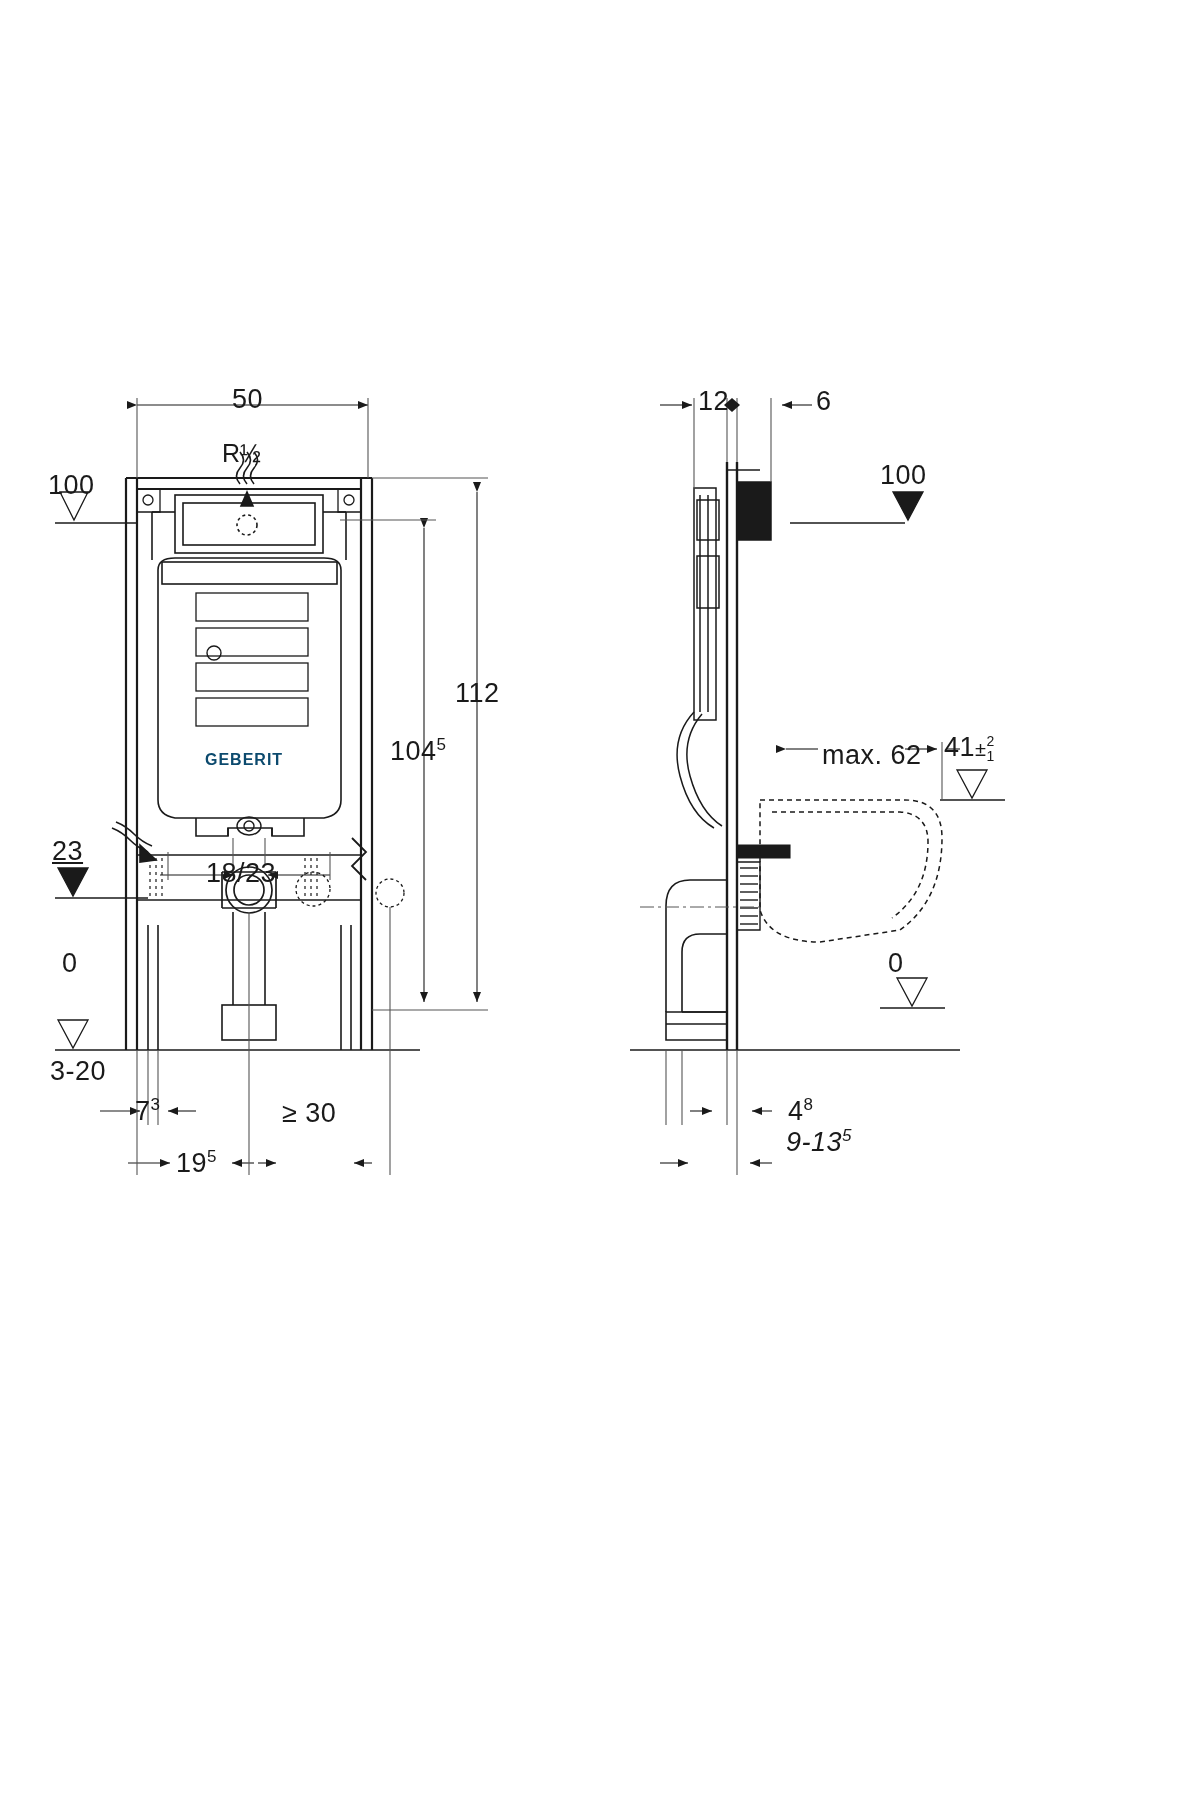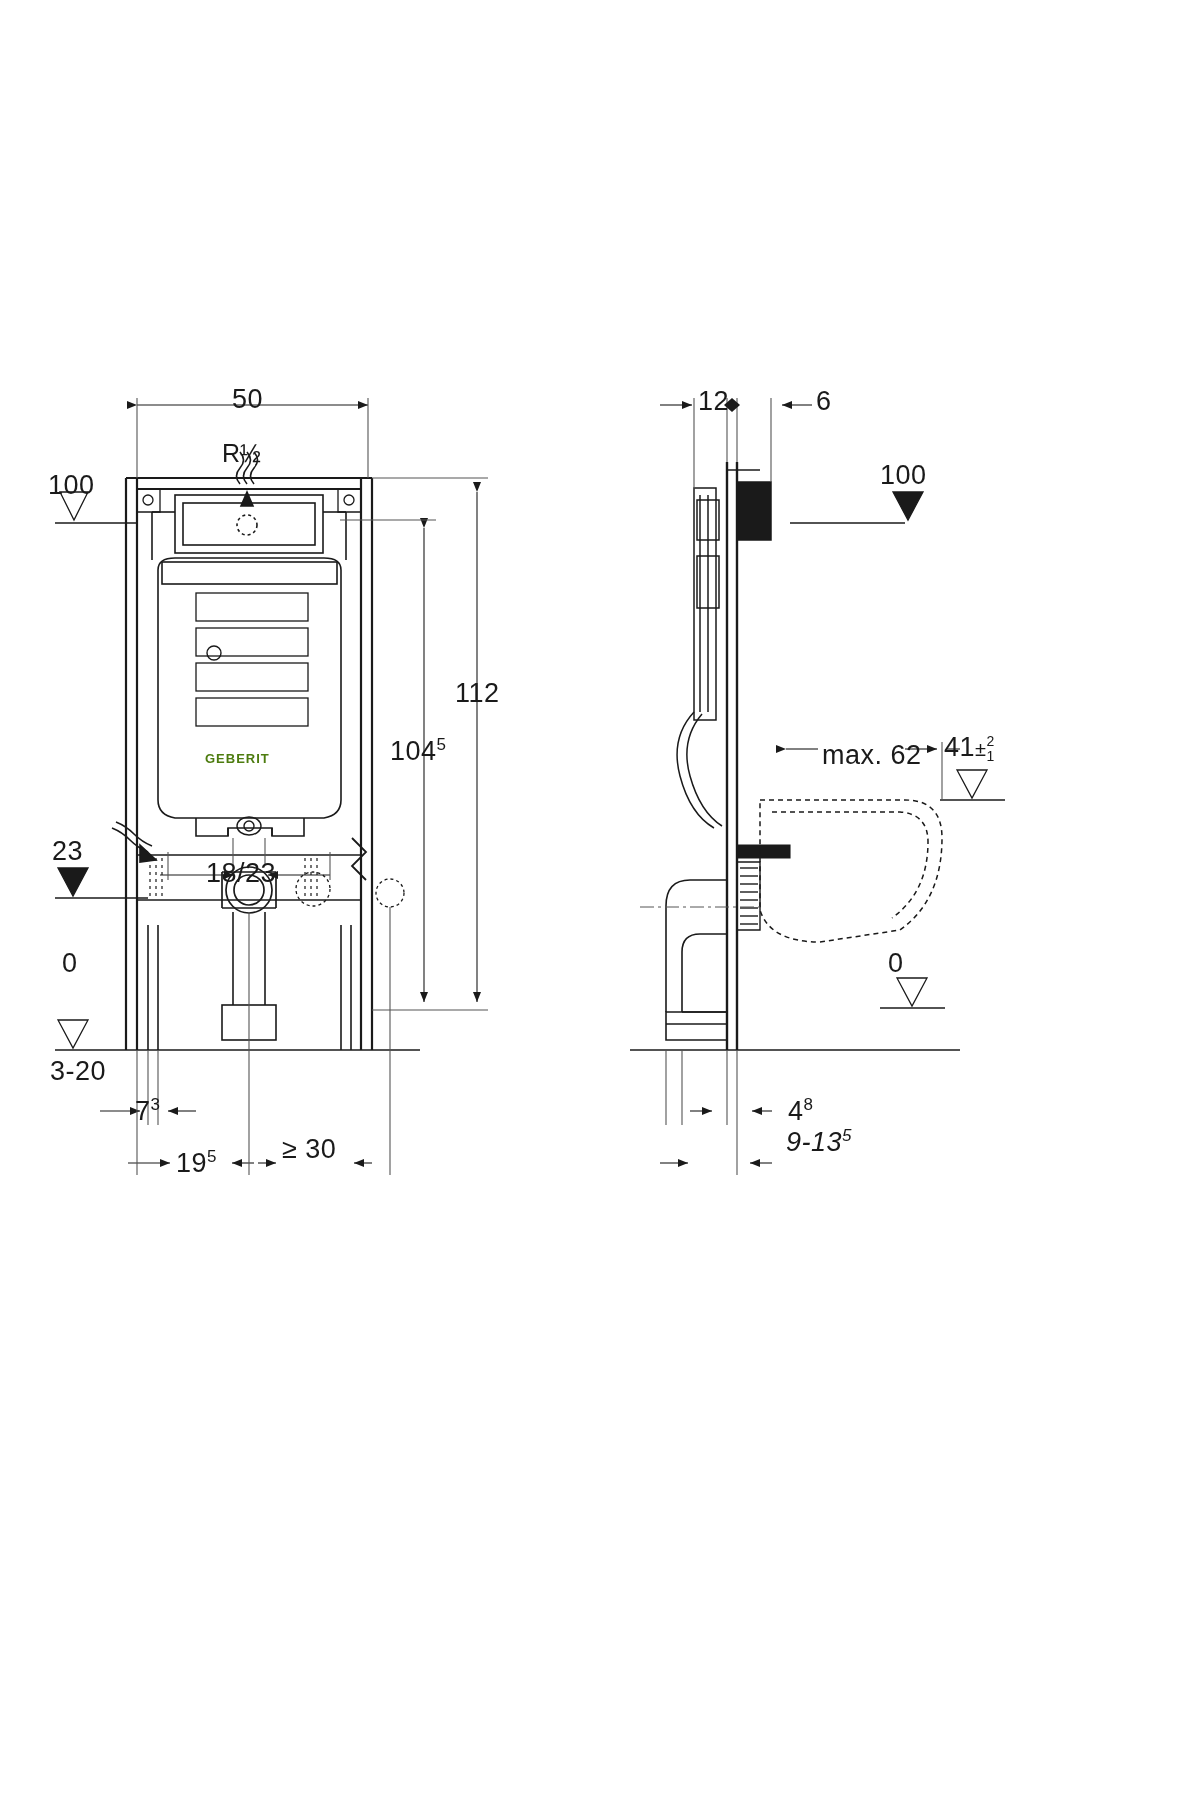--- a/index.html
+++ b/index.html
@@ -298,38 +298,38 @@
     <path d="M737 1050 L737 1175" stroke="#555"></path>
   </g>
 
   </g>
 </svg>
 
 <div class="lbl dim" style="left:232px;top:386px;">50</div>
 <div class="lbl frac" style="left:222px;top:421px;">R½</div>
 
 <div class="lbl dim" style="left:48px;top:472px;">100</div>
-<div class="lbl dim" style="left:52px;top:838px;">23</div>
+<div class="lbl dim" style="left:52px;top:838px;text-decoration:underline;">23</div>
 <div class="lbl dim" style="left:62px;top:950px;">0</div>
 <div class="lbl dim" style="left:50px;top:1058px;">3-20</div>
 
-<div class="lbl dim" style="left:205px;top:752px;font-size:13px;letter-spacing:1px;
-     font-weight:bold;color:#4d7c0f;">GEBERIT</div>
+<div class="lbl dim" style="left:205px;top:752px;font-size:16px;letter-spacing:1px;
+     font-weight:bold;color:#0c4a6e;">GEBERIT</div>
 
 <div class="lbl dim" style="left:206px;top:860px;">18/23</div>
 
 <div class="lbl dim" style="left:455px;top:680px;"><span>112</span></div>
 
 <div class="lbl dim" style="left:390px;top:736px;"><span>104</span><span class="sup">5</span></div>
 
 <div class="lbl dim" style="left:135px;top:1096px;"><span>7</span><span class="sup">3</span></div>
 
 <div class="lbl dim" style="left:176px;top:1148px;"><span>19</span><span class="sup">5</span></div>
 
-<div class="lbl dim" style="left:282px;top:1136px;text-align:right;">≥ 30</div>
+<div class="lbl dim" style="left:282px;top:1100px;text-align:right;">≥ 30</div>
 
 <div class="lbl dim" style="left:698px;top:388px;">12</div>
 <div class="lbl dim" style="left:816px;top:388px;">6</div>
 
 <div class="lbl dim" style="left:880px;top:462px;">100</div>
 <div class="lbl dim" style="left:888px;top:950px;">0</div>
 
 <div class="lbl dim" style="left:822px;top:734px;margin-top:8px;">max. 62</div>
 
 <div class="lbl dim" style="left:944px;top:734px;"><span>41</span><span style="font-size:20px;">±</span><span class="tol"><span>2</span><span>1</span></span></div>

